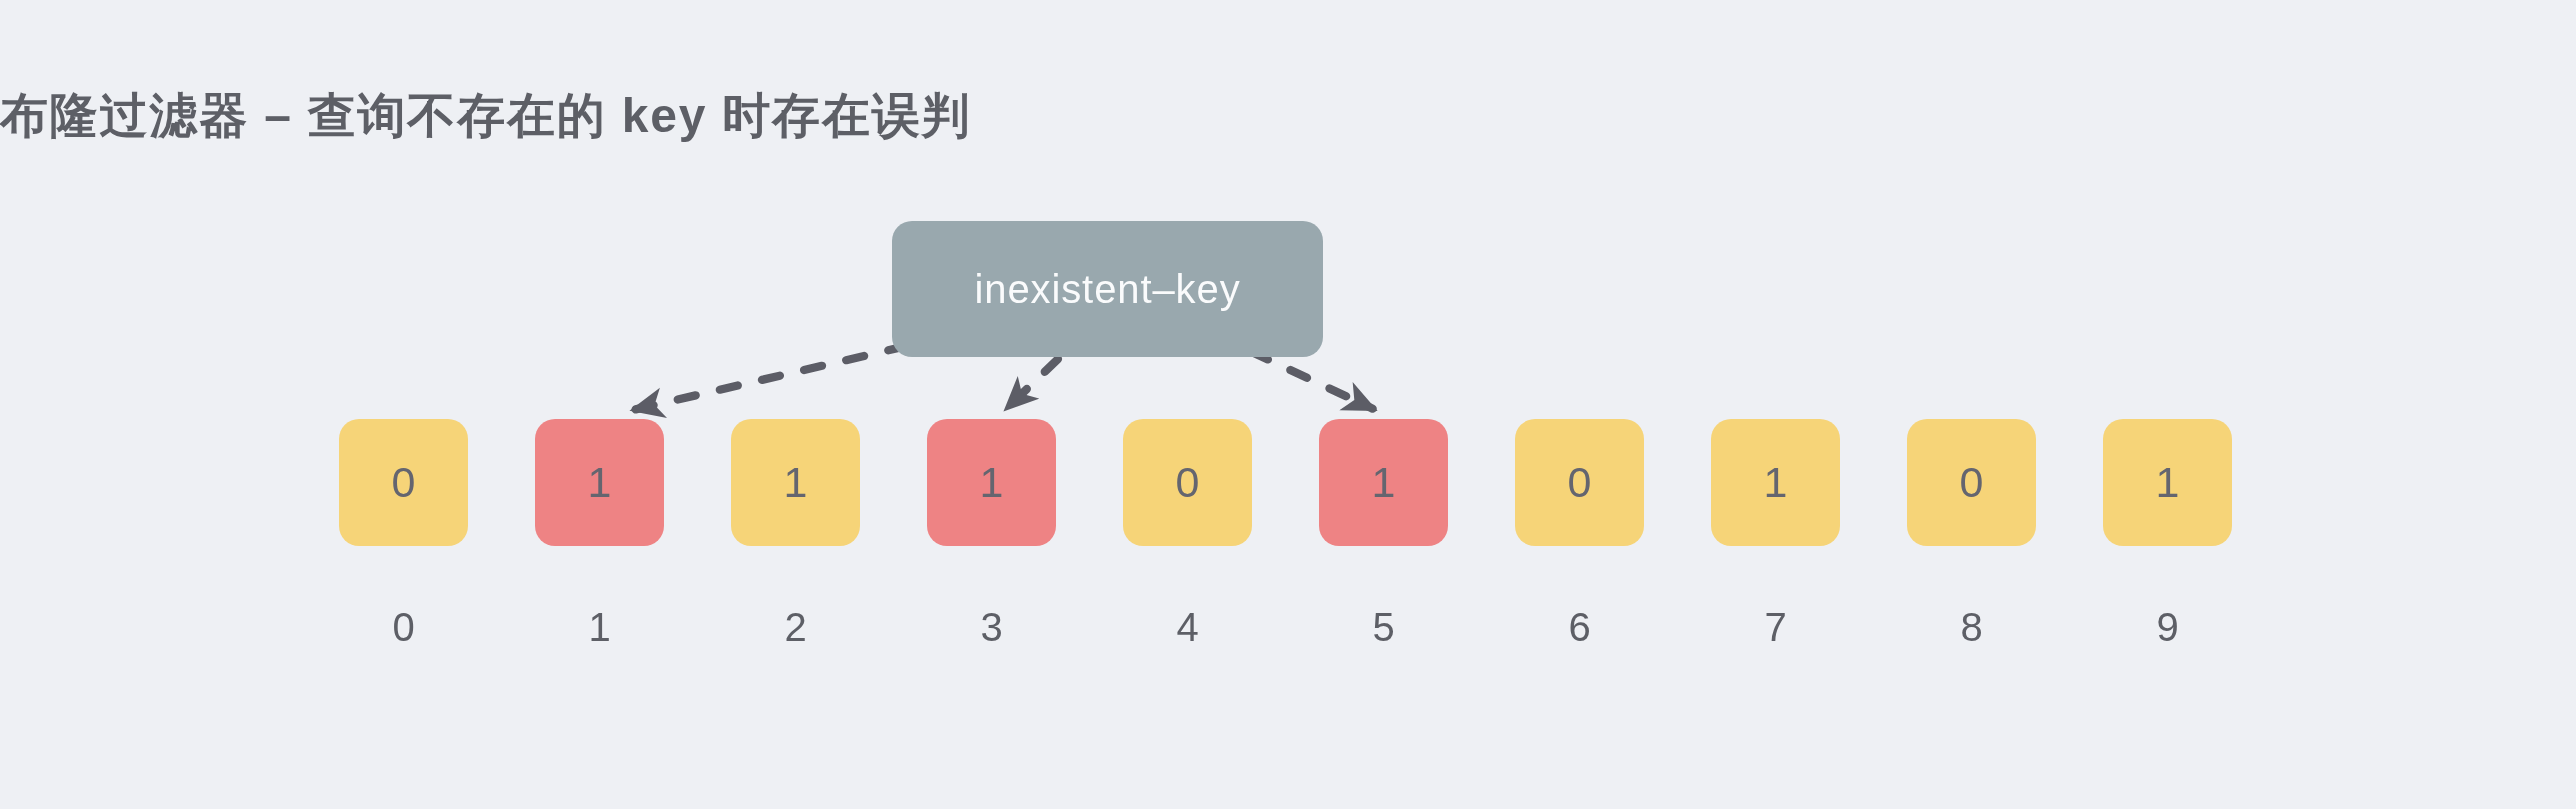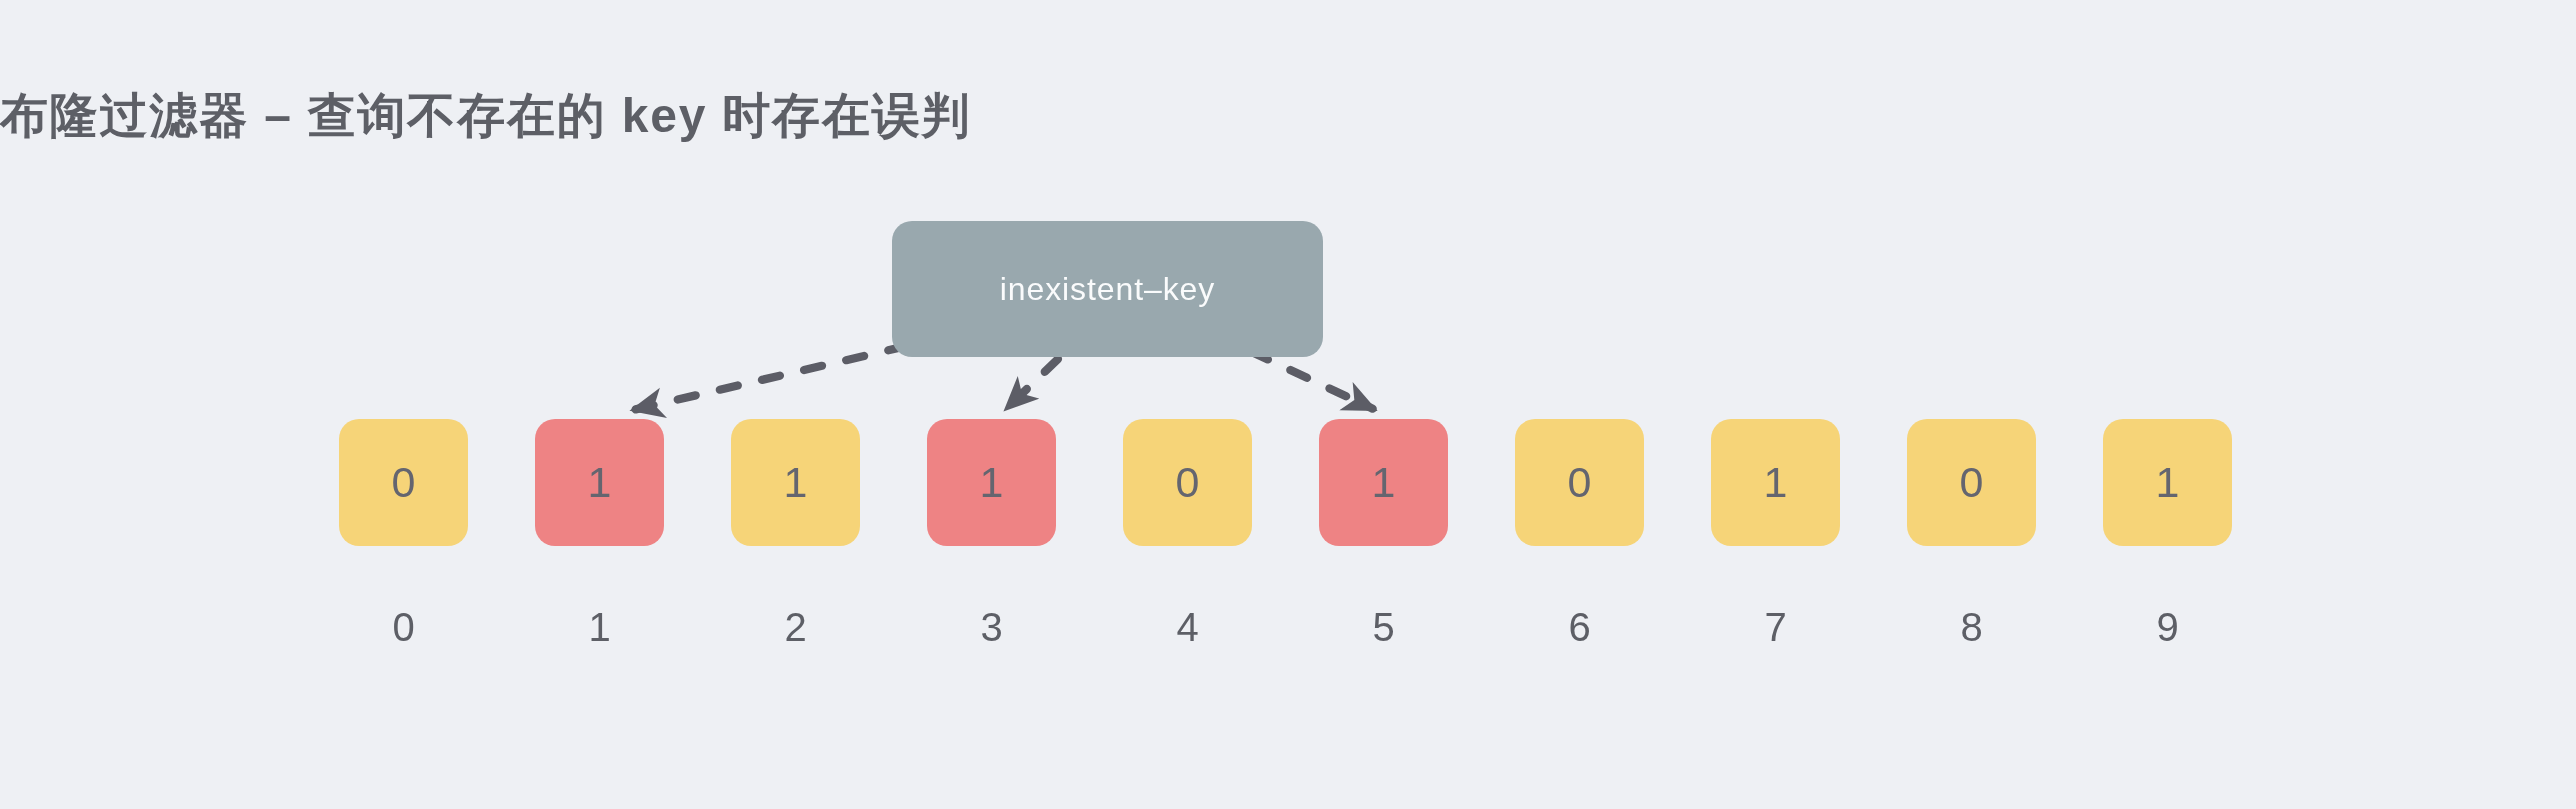--- a/index.html
+++ b/index.html
@@ -31,21 +31,21 @@
     left: 892px;
     top: 221px;
     width: 431px;
     height: 136px;
     background: var(--key-box, #99a8ae);
     border-radius: 20px;
     display: flex;
     align-items: center;
     justify-content: center;
     color: var(--key-box-text, #fafbfc);
-    font-size: 32px;
+    font-size: 40px;
     font-weight: 400;
     letter-spacing: 0.9px;
   }
   .arrow-layer {
     position: absolute;
     left: 0;
     top: 0;
     width: 2576px;
     height: 810px;
     pointer-events: none;

